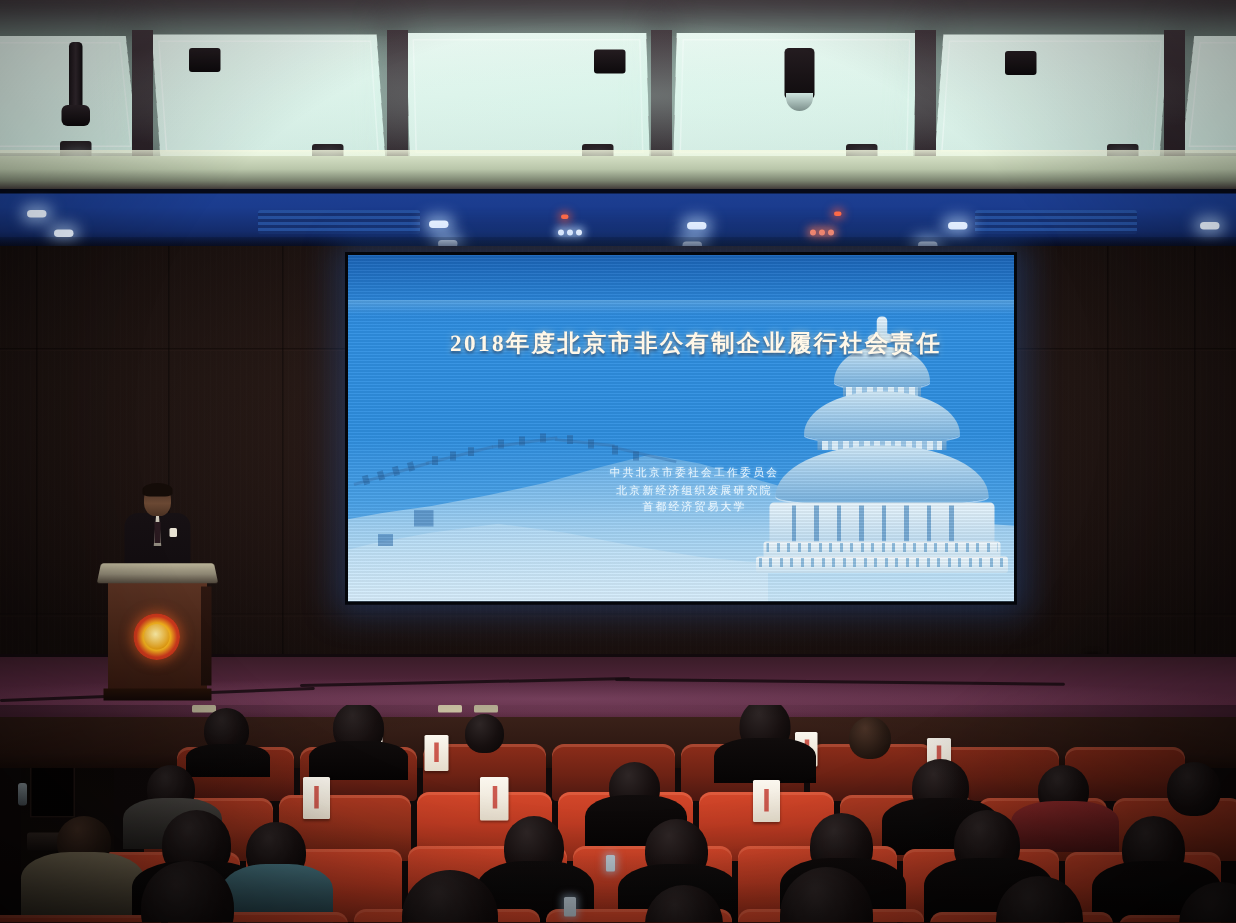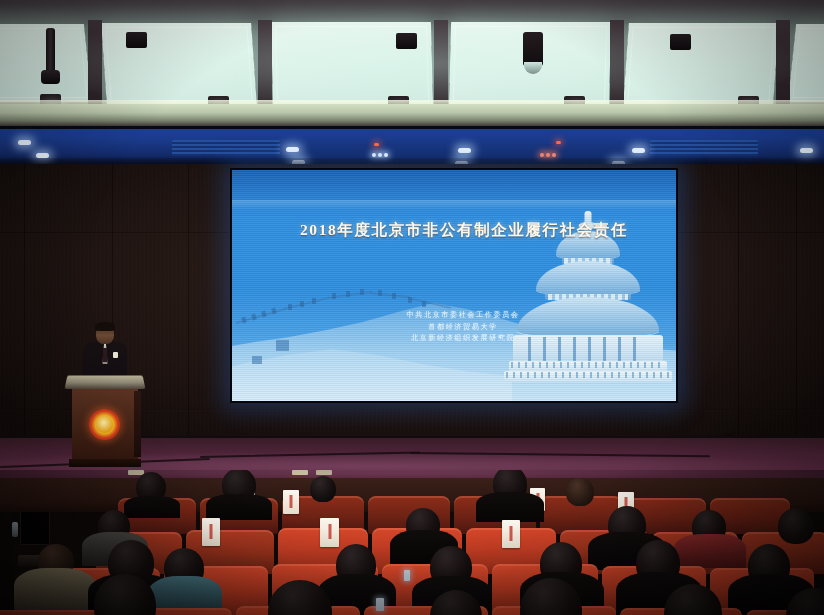--- a/index.html
+++ b/index.html
@@ -598,22 +598,22 @@
         <div class="t-terrace ter2"></div>
         <div class="t-rail tr2"></div>
       </div>
 
       <div class="scr-title-wrap">
         <div class="scr-title">2018年度北京市非公有制企业履行社会责任</div>
       </div>
 
       <div class="scr-sub-wrap">
         <div class="scr-host">中共北京市委社会工作委员会</div>
+        <div class="scr-host">北京新经济组织发展研究院</div>
         <div class="scr-host">首都经济贸易大学</div>
-        <div class="scr-host">北京新经济组织发展研究院</div>
       </div>
 
       <div class="screen-scan"></div>
     </div>
     <div class="screen-bezel"></div>
   </div>
 
   <div class="stage-lip"></div>
   <div class="stage-floor"></div>
   <div class="stage-floor-sheen"></div>

